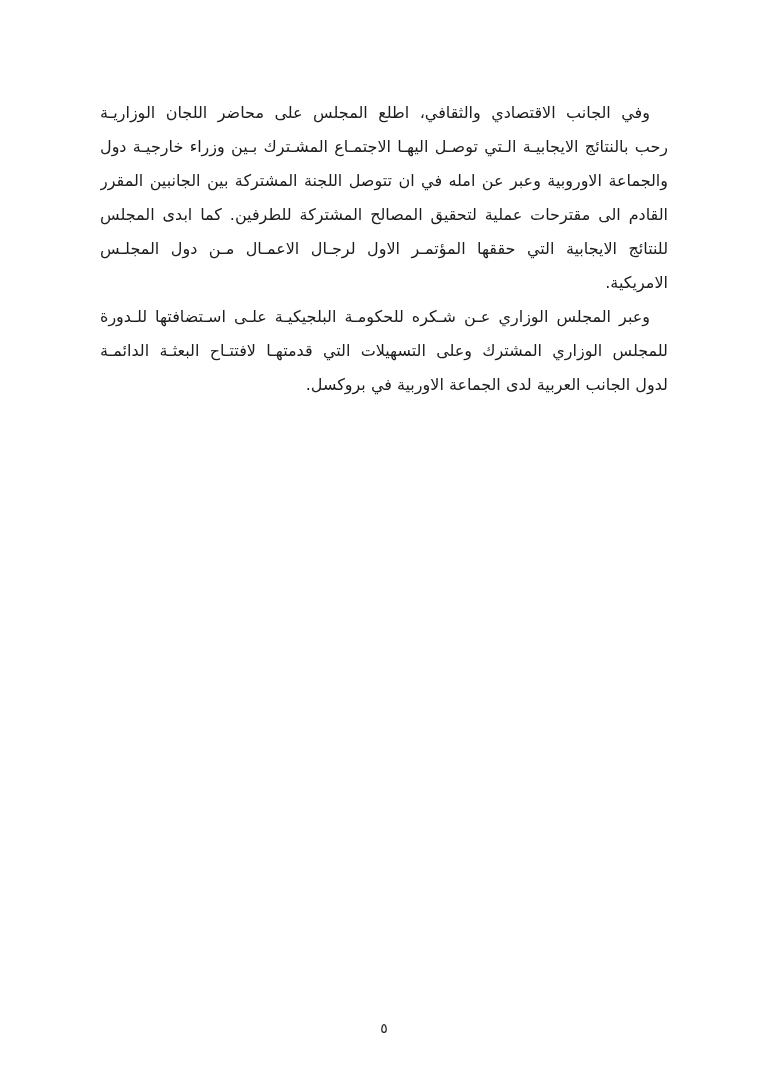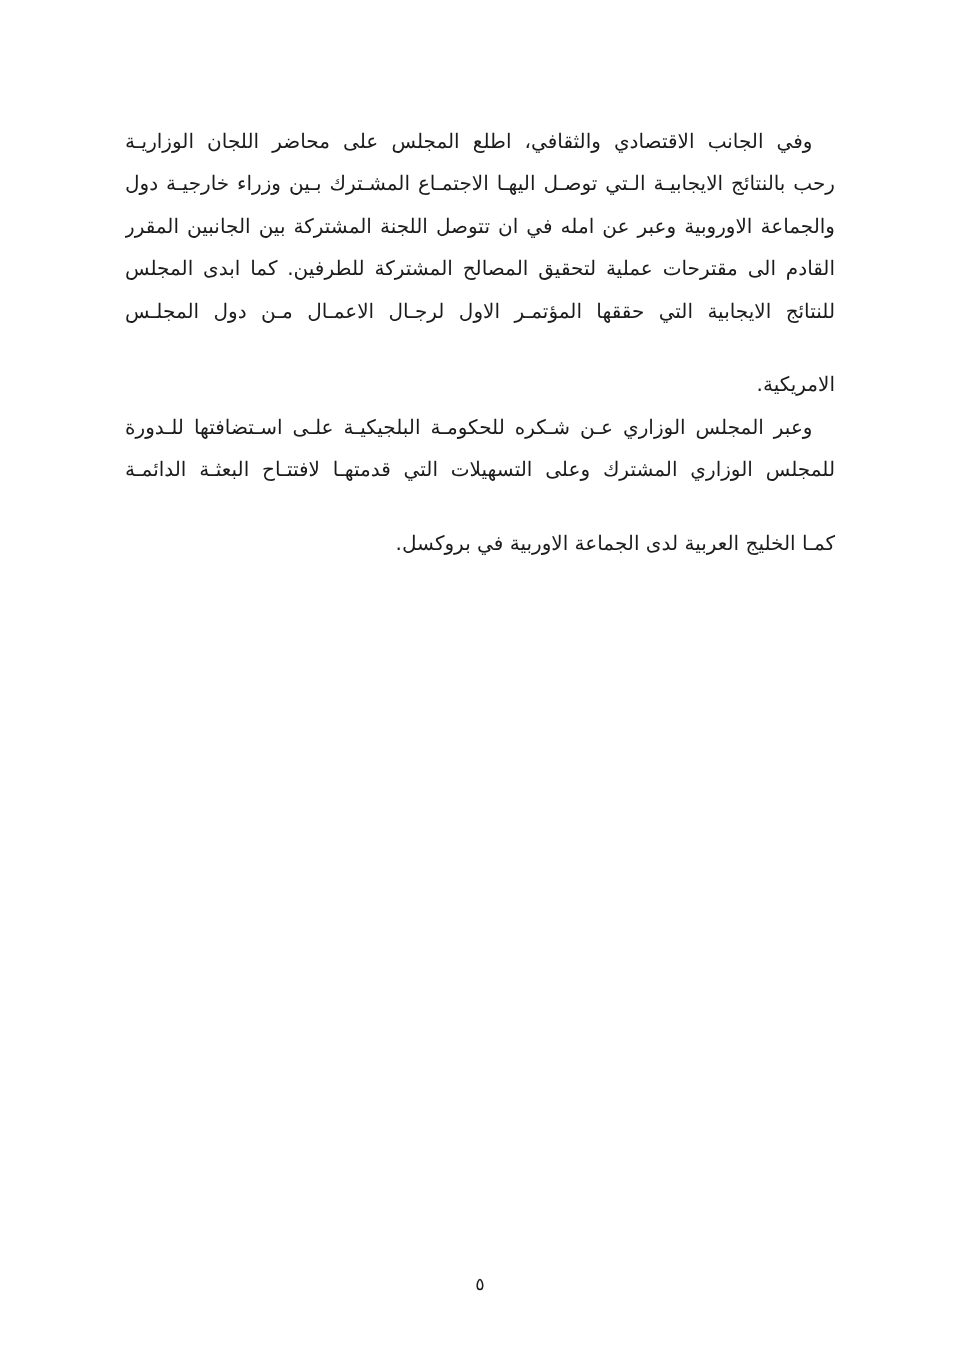--- a/index.html
+++ b/index.html
@@ -35,21 +35,20 @@
     text-align: justify;
     text-align-last: justify;
     white-space: normal;
   }
   .bline.indent {
     padding-right: 18px;
   }
   .bline.parend {
     text-align: left;
     text-align-last: right;
-    margin-top: 25px;
   }
   .sigline {
     height: 34px;
     overflow: hidden;
     text-align: left;
     direction: rtl;
     margin-left: 288px;  
     text-align: right;
     margin-right: 388px;
   }
@@ -76,21 +75,21 @@
 
     <div class="bline indent">وفي الجانب الاقتصادي والثقافي، اطلع المجلس على محاضر اللجان الوزاريـة المختصـة، كمـا</div>
     <div class="bline">رحب بالنتائج الايجابيـة الـتي توصـل اليهـا الاجتمـاع المشـترك بـين وزراء خارجيـة دول المجلـس</div>
     <div class="bline">والجماعة الاوروبية وعبر عن امله في ان تتوصل اللجنة المشتركة بين الجانبين المقرر عقدها الشهر</div>
     <div class="bline">القادم الى مقترحات عملية لتحقيق المصالح المشتركة للطرفين. كما ابدى المجلس الوزاري ارتياحـه</div>
     <div class="bline">للنتائج الايجابية التي حققها المؤتمـر الاول لرجـال الاعمـال مـن دول المجلـس والولايـات المتحـدة</div>
     <div class="bline parend">الامريكية.</div>
 
     <div class="bline indent">وعبر المجلس الوزاري عـن شـكره للحكومـة البلجيكيـة علـى اسـتضافتها للـدورة الرابعـة</div>
     <div class="bline">للمجلس الوزاري المشترك وعلى التسهيلات التي قدمتهـا لافتتـاح البعثـة الدائمـة لمجلـس التعـاون</div>
-    <div class="bline parend">كمـا الخليج العربية لدى الجماعة الاوربية في بروكسل.</div>
+    <div class="bline parend">لدول الجانب العربية لدى الجماعة الاوربية في بروكسل.</div>
 
     <div>
       <div class="sigline">صدر في مدينة الريـاض</div>
       <div class="sigline">١٨ ذو الحجة ١٤١٣هـ</div>
       <div class="sigline sig3">٨ يونيه ١٩٩٣م</div>
     </div>
 
   </div>
 
   <div class="pagenum">٥</div>

